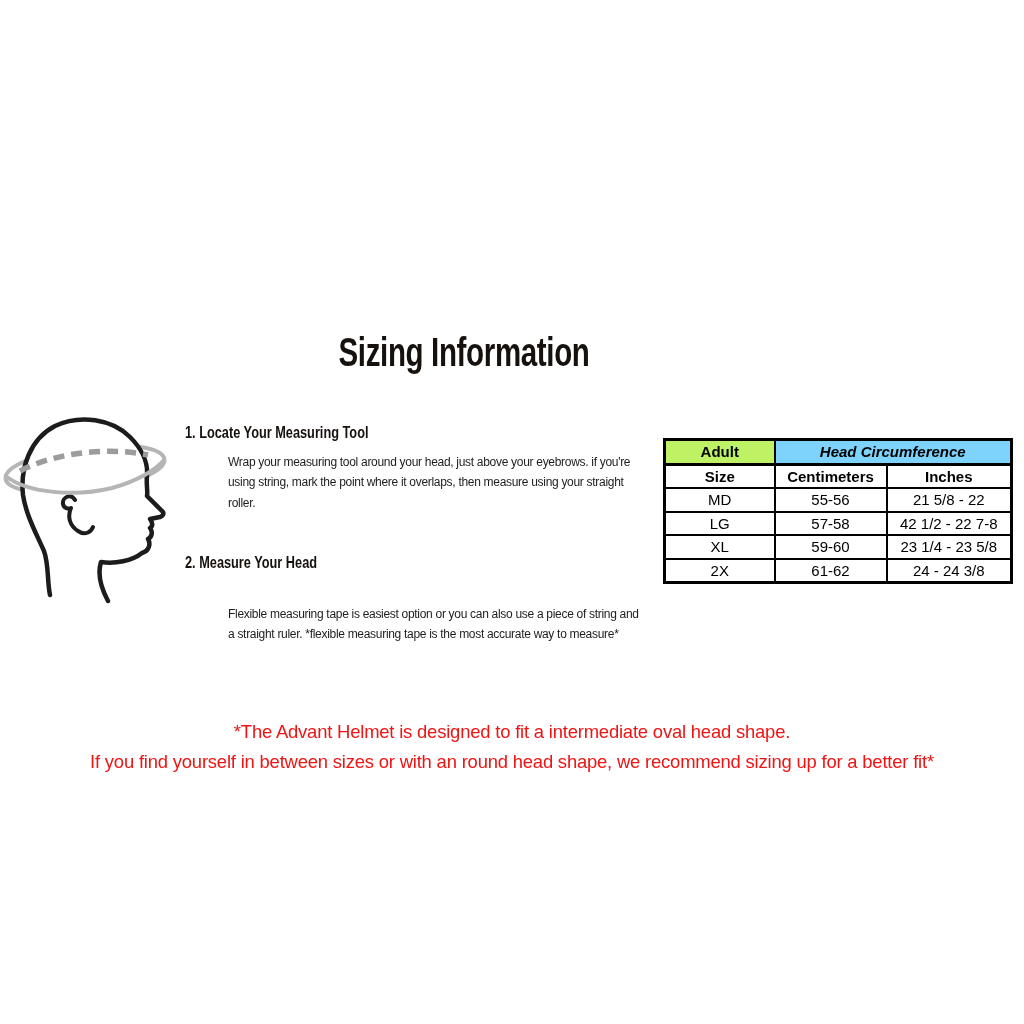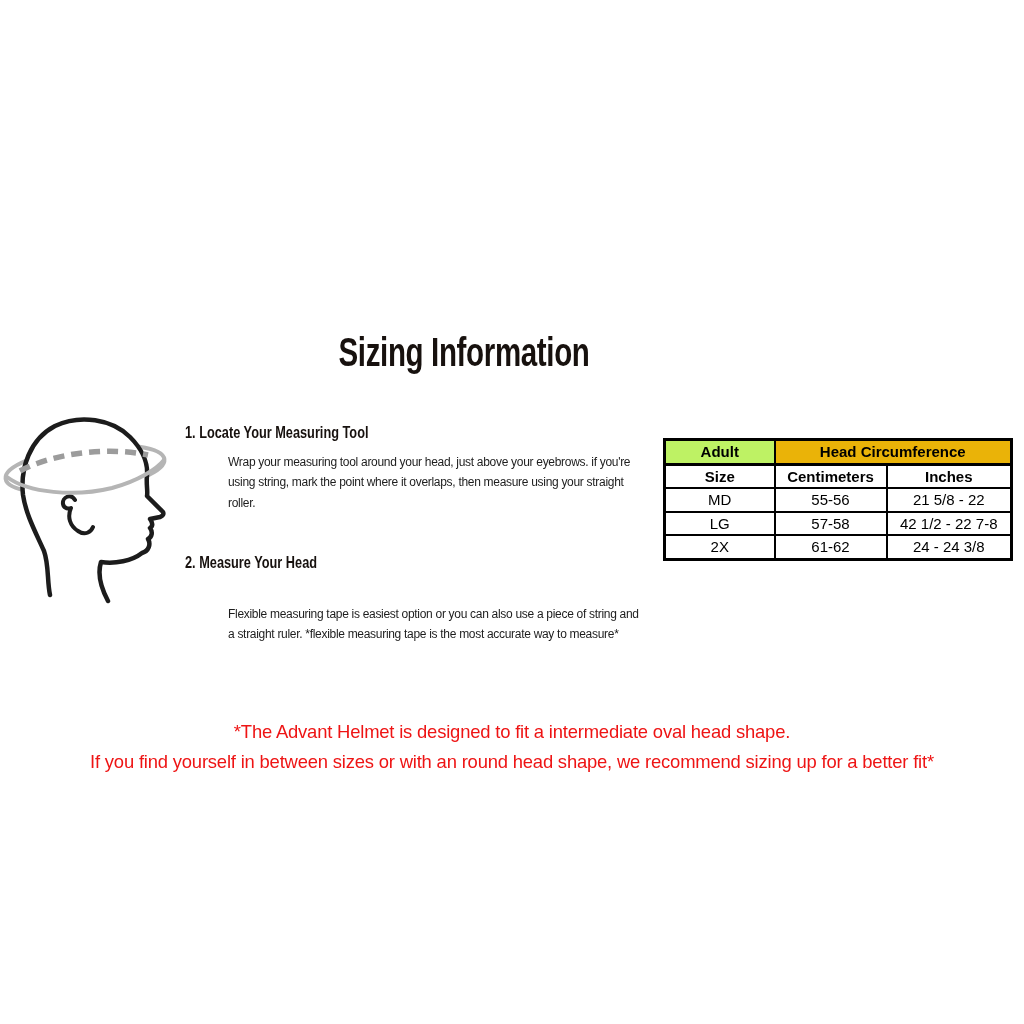--- a/index.html
+++ b/index.html
@@ -70,38 +70,43 @@
 
   <table class="size-table">
     <colgroup>
         <col style="width:110px">
         <col style="width:112px">
         <col style="width:125px">
       </colgroup>
     <tbody>
         <tr class="group-row">
       <th style="background-color: #bef264;">Adult</th>
-      <th colspan="2" style="background-color: #eab308;">Head Circumference</th>
+      <th colspan="2" style="background-color: #7dd3fc; font-style: italic;">Head Circumference</th>
     </tr>
     <tr>
       <th>Size</th>
       <th>Centimeters</th>
       <th>Inches</th>
     </tr>
     <tr>
       <td>MD</td>
       <td>55-56</td>
       <td>21 5/8 - 22</td>
     </tr>
     <tr>
       <td>LG</td>
       <td>57-58</td>
       <td>42 1/2 - 22 7-8</td>
     </tr>
     <tr>
+      <td>XL</td>
+      <td>59-60</td>
+      <td>23 1/4 - 23 5/8</td>
+    </tr>
+    <tr>
       <td>2X</td>
       <td>61-62</td>
       <td>24 - 24 3/8</td>
     </tr>
   </tbody>
     </table>
 
   <p class="footnote" style="color: rgb(238, 20, 20);">
     <span>*The Advant Helmet is designed to fit a intermediate oval head shape.</span><br>
     <span>If you find yourself in between sizes or with an round head shape, we recommend sizing up for a better fit*</span>

